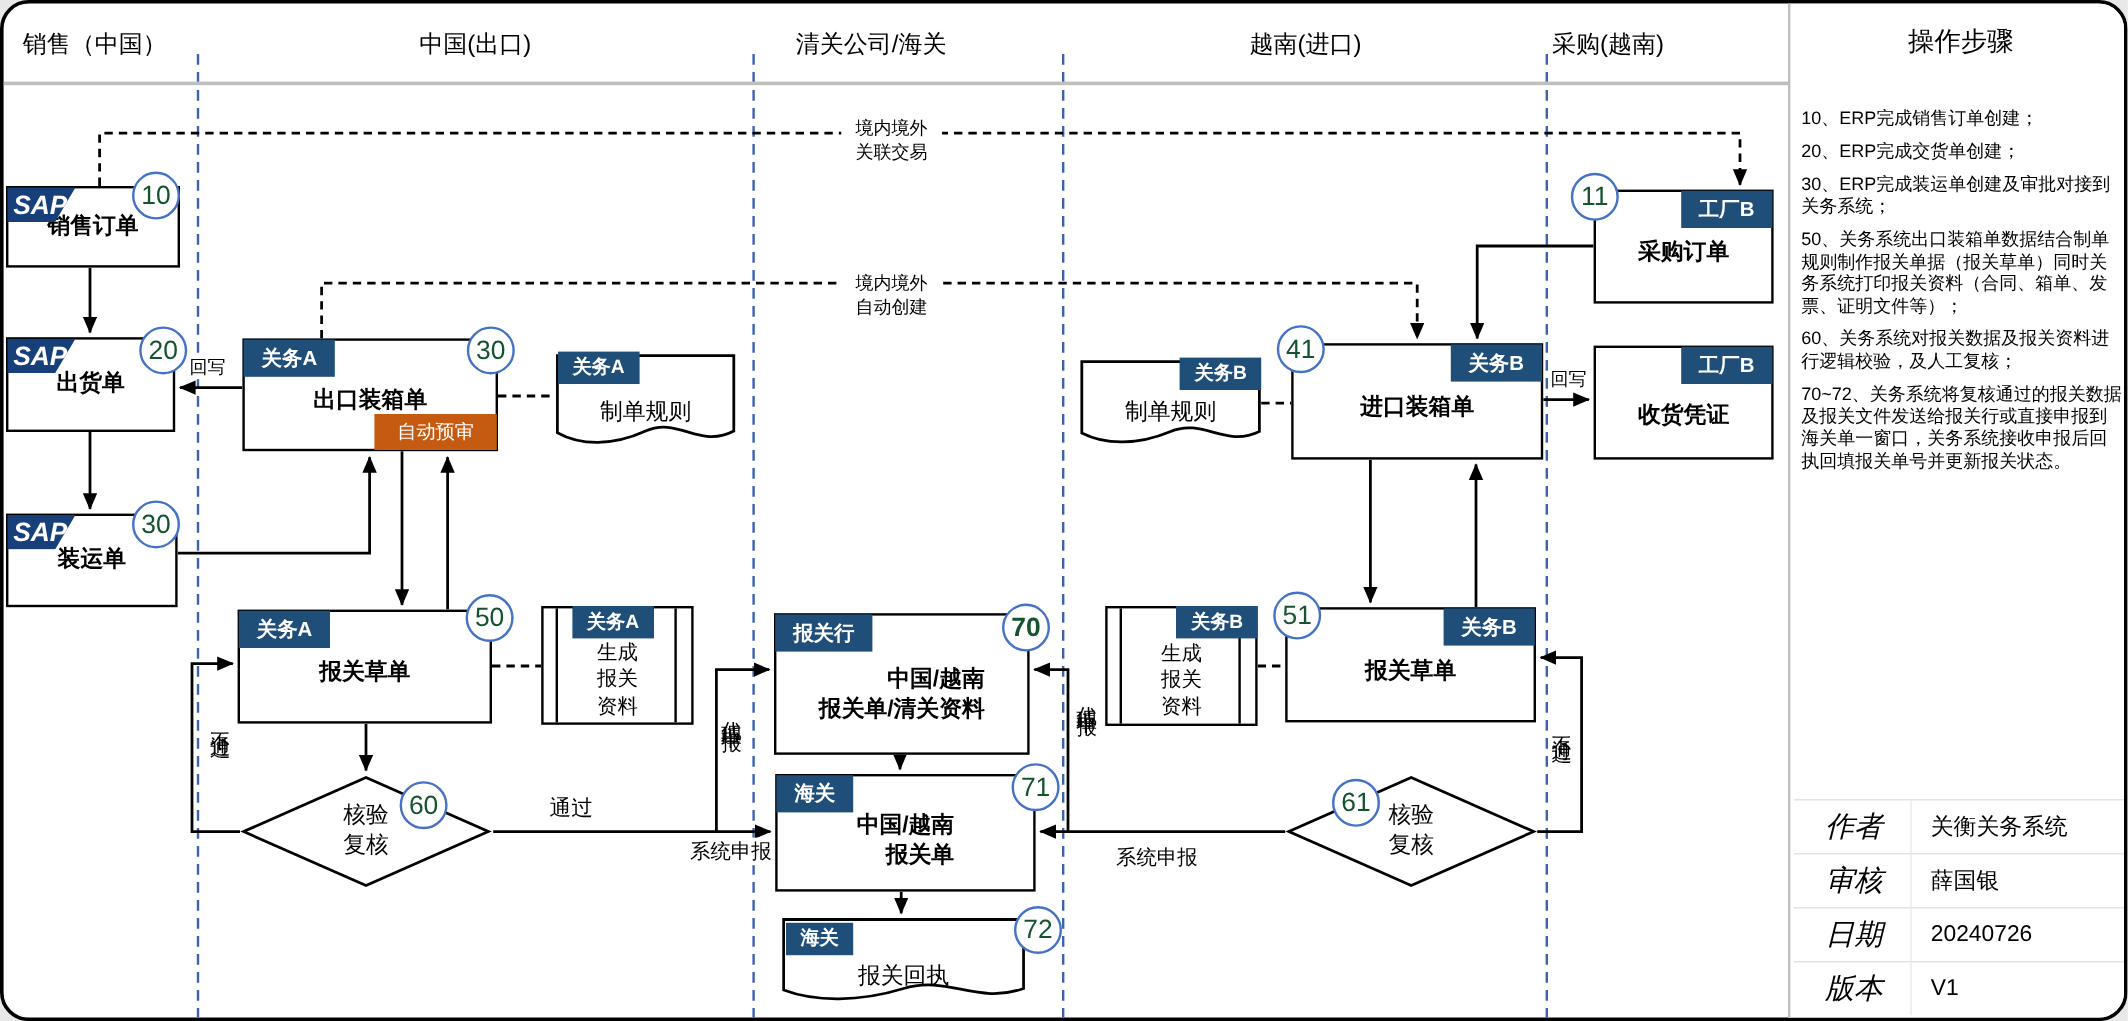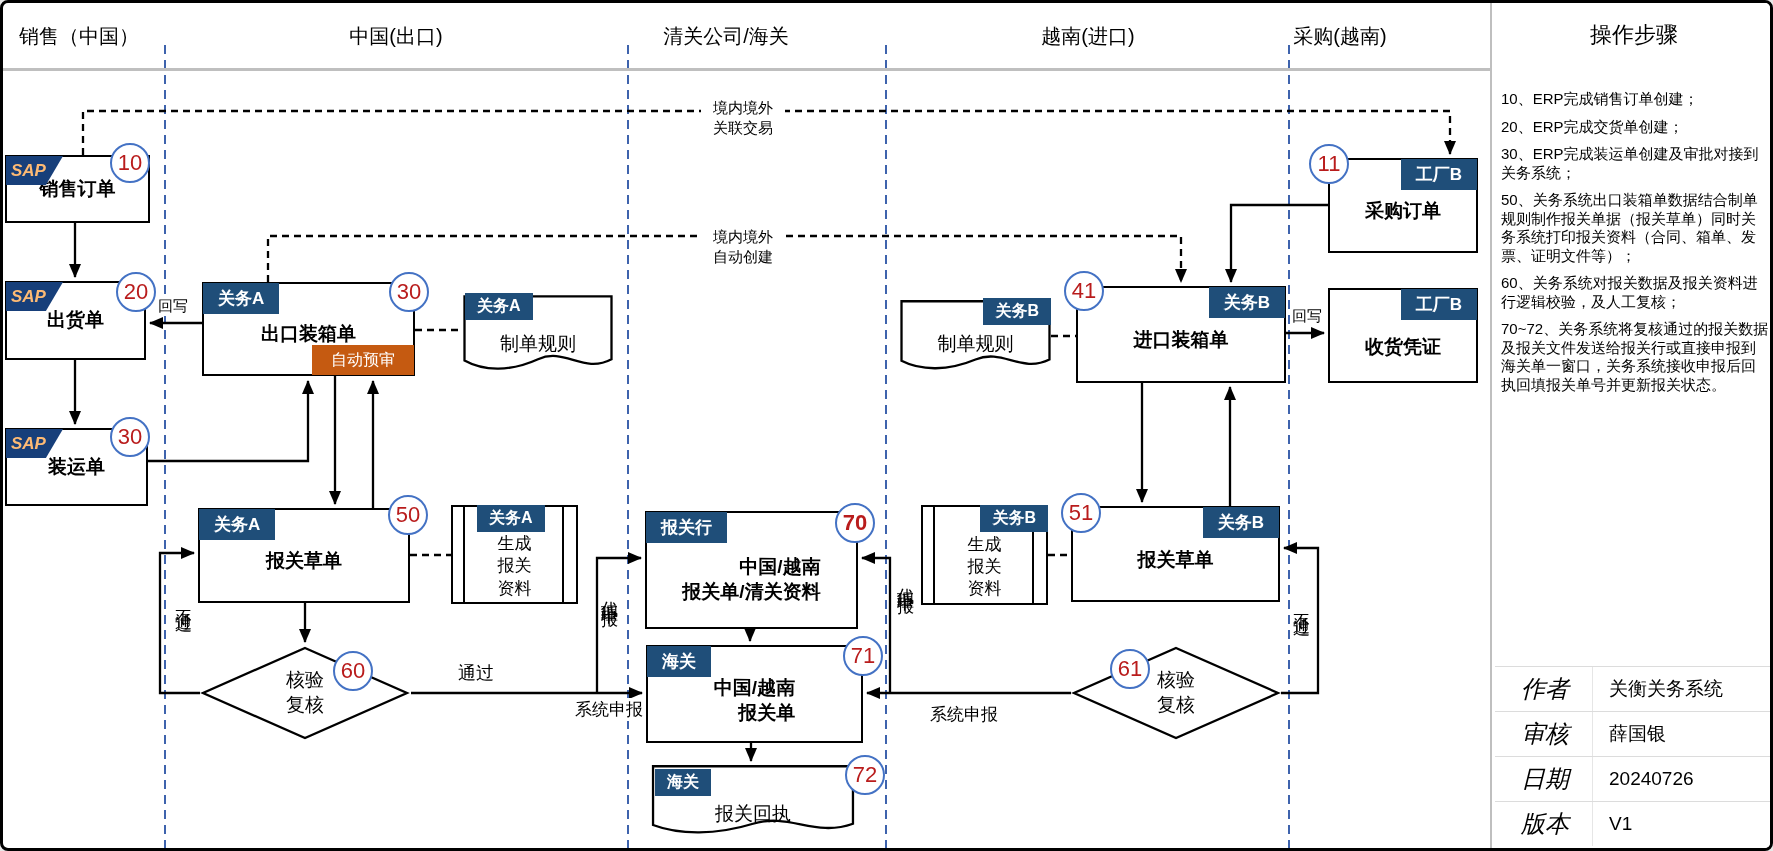--- a/index.html
+++ b/index.html
@@ -1,39 +1,39 @@
 <!DOCTYPE html>
 <html><head>
 <meta charset="utf-8">
 <style>
   html,body{margin:0;padding:0;background:#e8e8e8;}
   .canvas{
     position:relative;width:1773px;height:851px;background:#fff;
-    border:3px solid #000;border-radius:8px;overflow:hidden;
+    border:3px solid #000;border-radius:24px;overflow:hidden;
     font-family:"Liberation Sans",sans-serif;color:#000;box-sizing:border-box;
   }
   .wires{position:absolute;left:0;top:0;z-index:1;}
   .lane-label{position:absolute;top:20px;font-size:20px;white-space:nowrap;transform:translateX(-50%);z-index:3;}
   .hline{position:absolute;left:0;top:65px;width:1773px;height:3px;background:#BFBFBF;z-index:2;}
 
   .pbox{position:absolute;background:#fff;border:2.5px solid #000;box-sizing:border-box;z-index:3;}
   .plabel{position:absolute;inset:0;display:flex;align-items:center;justify-content:center;
           font-size:19px;line-height:1.3;text-align:right;white-space:pre-line;font-weight:bold;}
   .badge{position:absolute;height:31px;background:#1F4E79;color:#fff;font-weight:bold;font-size:17px;
          display:flex;align-items:center;justify-content:center;padding:0 15px;z-index:4;}
   .tl{left:-1px;top:-1px;}
   .tr{right:-1px;top:-1px;}
   .badge.small{height:27px;font-size:16px;padding:0 12px;}
   .subbadge{position:absolute;right:-1px;bottom:-1px;width:102px;height:30px;background:#C55A11;color:#fff;
             font-size:16px;display:flex;align-items:center;justify-content:center;z-index:4;}
-  .saplogo{position:absolute;left:-1px;top:-1px;width:52px;height:29px;background:#173F7A;color:#fdba74;
-           font-style:italic;font-weight:bold;font-size:17px;display:flex;align-items:center;padding-left:5px;
+  .saplogo{position:absolute;left:-1px;top:-1px;width:52px;height:29px;background:#173F7A;color:#ffffff;
+           font-style:italic;font-weight:bold;font-size:22px;display:flex;align-items:center;padding-left:5px;
            clip-path:polygon(0 0,100% 0,70% 100%,0 100%);z-index:4;}
   .numcircle{position:absolute;width:40px;height:40px;border-radius:50%;background:#fff;border:2.5px solid #4472C4;
-             color:#b91c1c;font-size:22px;display:flex;align-items:center;justify-content:center;z-index:6;box-sizing:border-box;text-align:center;}
+             color:#14532d;font-size:22px;display:flex;align-items:center;justify-content:center;z-index:6;box-sizing:border-box;text-align:center;}
 
   .docnode{position:absolute;z-index:3;}
   .docnode svg{position:absolute;left:0;top:0;width:100%;height:100%;overflow:visible;}
   .doclabel{position:absolute;inset:0;display:flex;align-items:center;justify-content:center;
             font-size:19px;padding-top:16px;white-space:pre-line;text-align:center;line-height:1.25;}
 
   .mdoc{position:absolute;background:#fff;border:2.5px solid #000;box-sizing:border-box;z-index:3;}
   .mdoc::before,.mdoc::after{content:"";position:absolute;top:0;bottom:0;width:2px;background:#000;}
   .mdoc::before{left:10px;}
   .mdoc::after{right:12px;}

